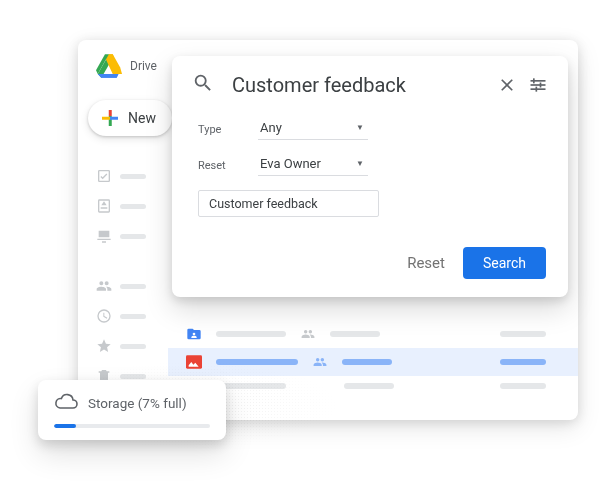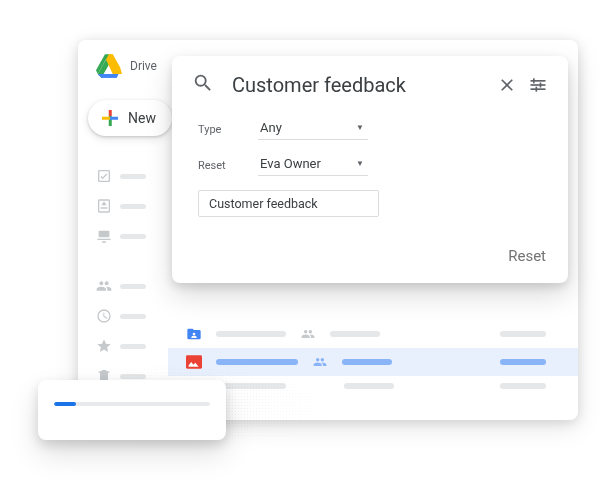--- a/index.html
+++ b/index.html
@@ -433,20 +433,29 @@
         <span class="caret">▼</span>
       </div>
     </div>
     <div class="frow">
       <input class="finput" value="Customer feedback" style="">
     </div>
   </div>
 
   <div class="btn-row">
     <button class="reset-btn">Reset</button>
+    <button class="search-btn">Search</button>
   </div>
 </div>
 
 <div class="storage-card">
+  <div class="storage-top">
+    <span class="cloud-icon">
+      <svg width="24" height="18" viewBox="0 0 24 18" fill="none" stroke="#5f6368" stroke-width="1.6">
+          <path d="M19 16a4 4 0 000-8 6 6 0 00-11.6-1.5A4.5 4.5 0 006 16h13z"></path>
+        </svg>
+    </span>
+    <span class="storage-label">Storage (7% full)</span>
+  </div>
   <div class="storage-bar">
     <div class="storage-fill" style="width:14%"></div>
   </div>
 </div>
 
 </body></html>

